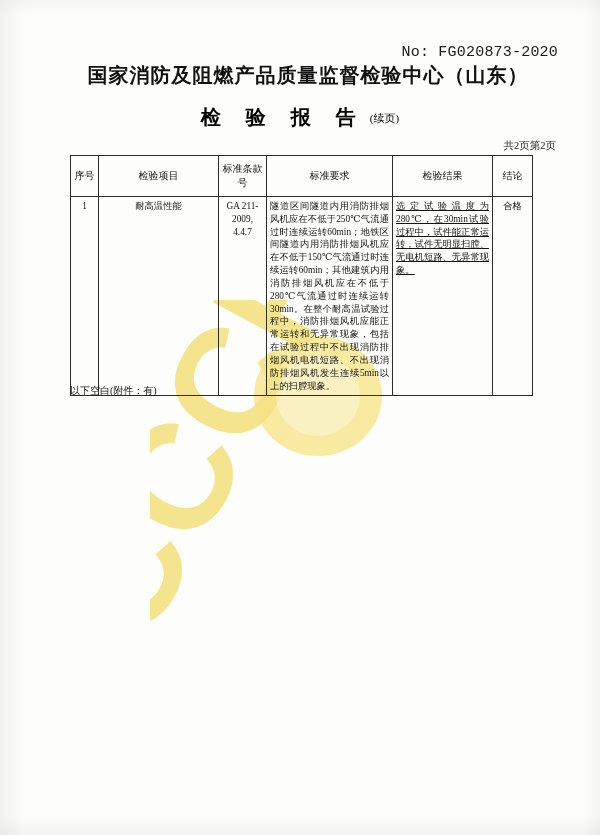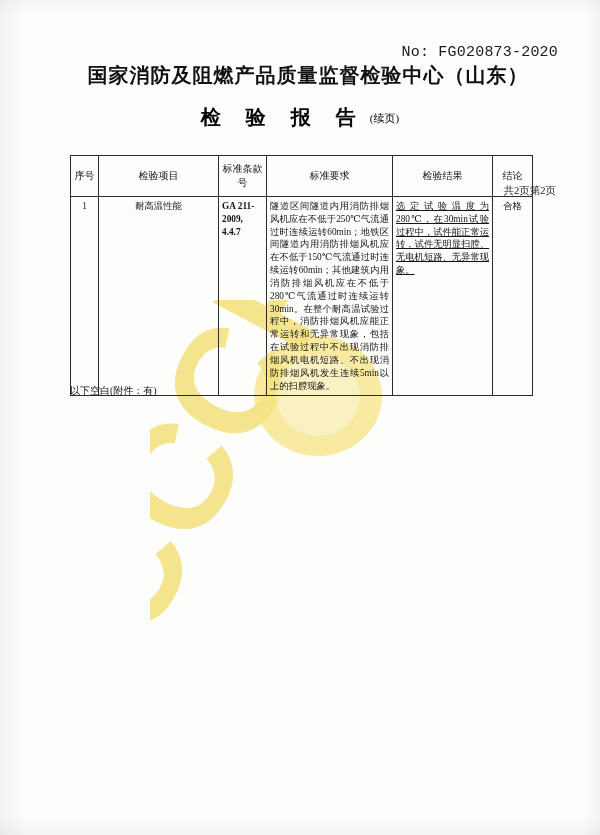--- a/index.html
+++ b/index.html
@@ -92,21 +92,20 @@
     vertical-align: 2px;
     margin-left: 4px;
   }
 
   .page-count {
     position: absolute;
     right: 44px;
     top: 139px;
     font-size: 10.5px;
     color: #1b1b1b;
-    margin-top: 45px;
   }
 
   table.report {
     position: absolute;
     left: 70px;
     top: 155px;
     width: 462px;
     border-collapse: collapse;
     table-layout: fixed;
     background: transparent;
@@ -129,21 +128,21 @@
   }
   col.c-seq { width: 28px; }
   col.c-item { width: 120px; }
   col.c-clause { width: 48px; }
   col.c-req { width: 126px; }
   col.c-result { width: 100px; }
   col.c-conc { width: 40px; }
 
   td.seq { text-align: center; vertical-align: top; padding-top: 6px; font-size: 9.5px; }
   td.item { text-align: center; vertical-align: top; padding-top: 7px; font-size: 10px; margin-left: 36px; }
-  td.clause { vertical-align: top; padding-top: 5px; font-size: 9px; line-height: 1.45; font-weight: bold; }
+  td.clause { text-align: center; vertical-align: top; padding-top: 5px; font-size: 9px; line-height: 1.45; }
   td.req { text-align: justify; padding: 5px 4px 6px 4px; }
   td.result { text-align: justify; padding: 5px 4px; text-decoration: underline; }
   td.conc { text-align: center; vertical-align: top; padding-top: 6px; font-size: 9.5px; }
 
   .body-row td { height: 170px; }
 
   .below-note {
     position: absolute;
     left: 70px;
     top: 384px;

